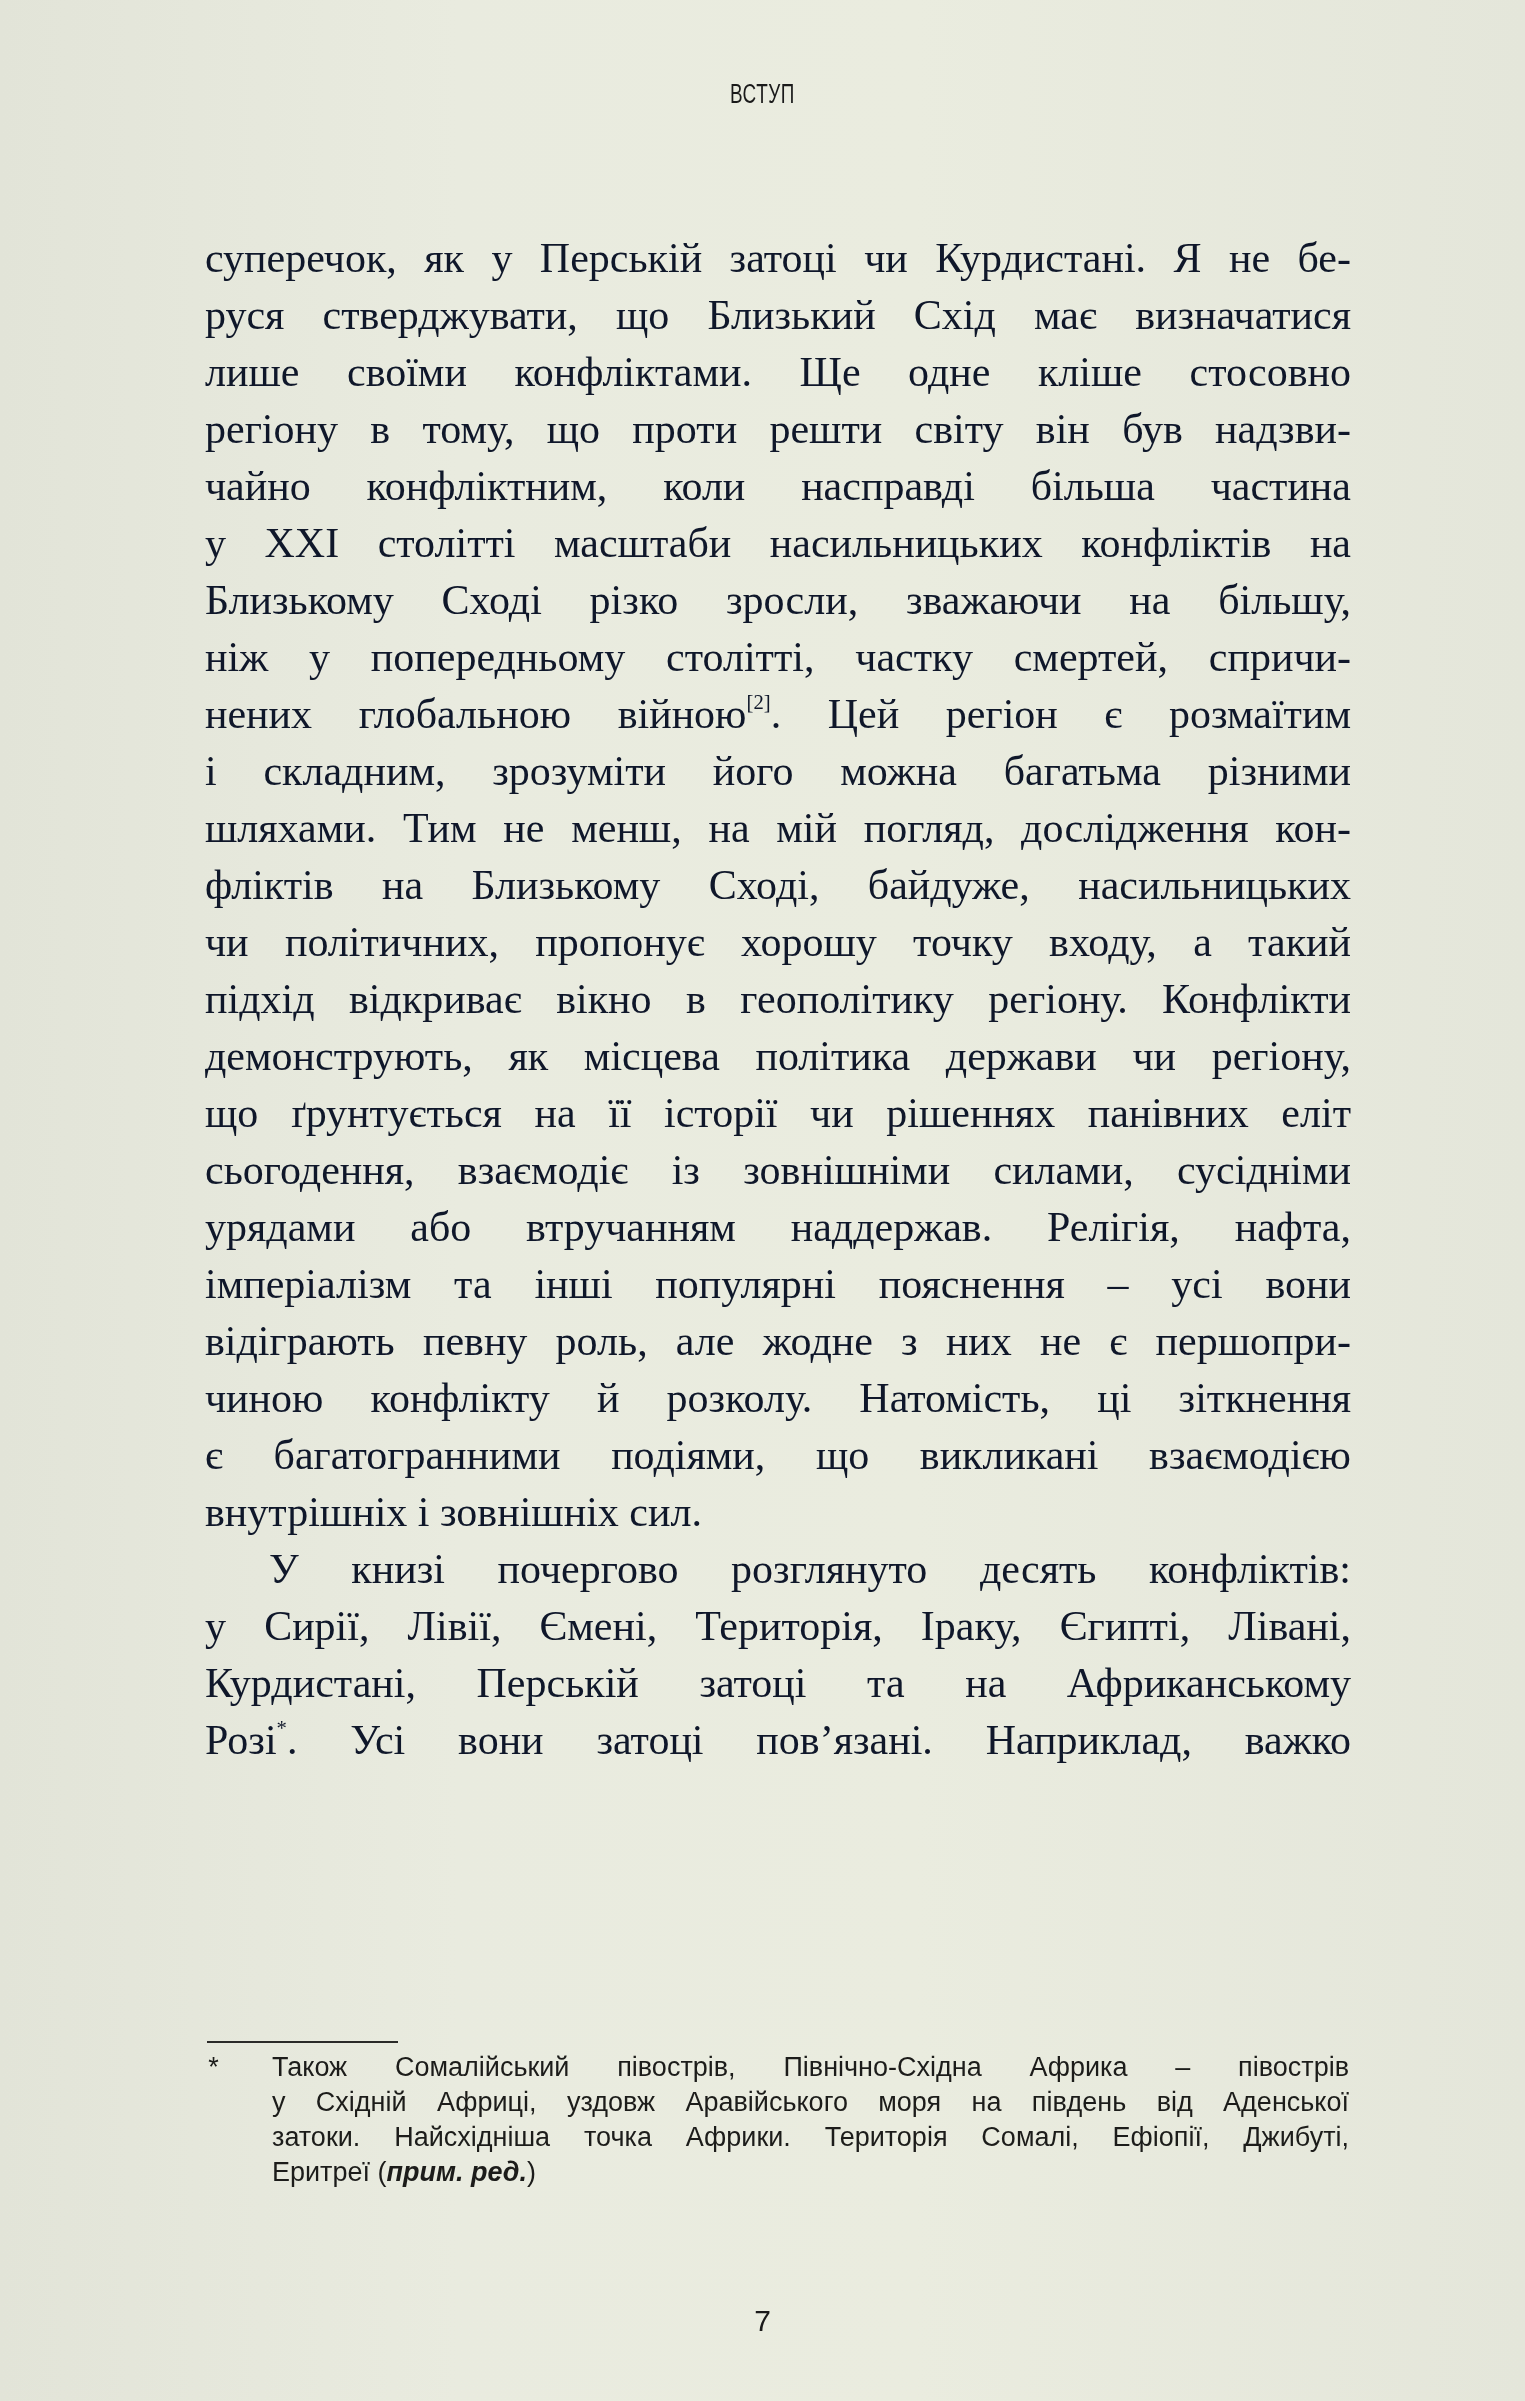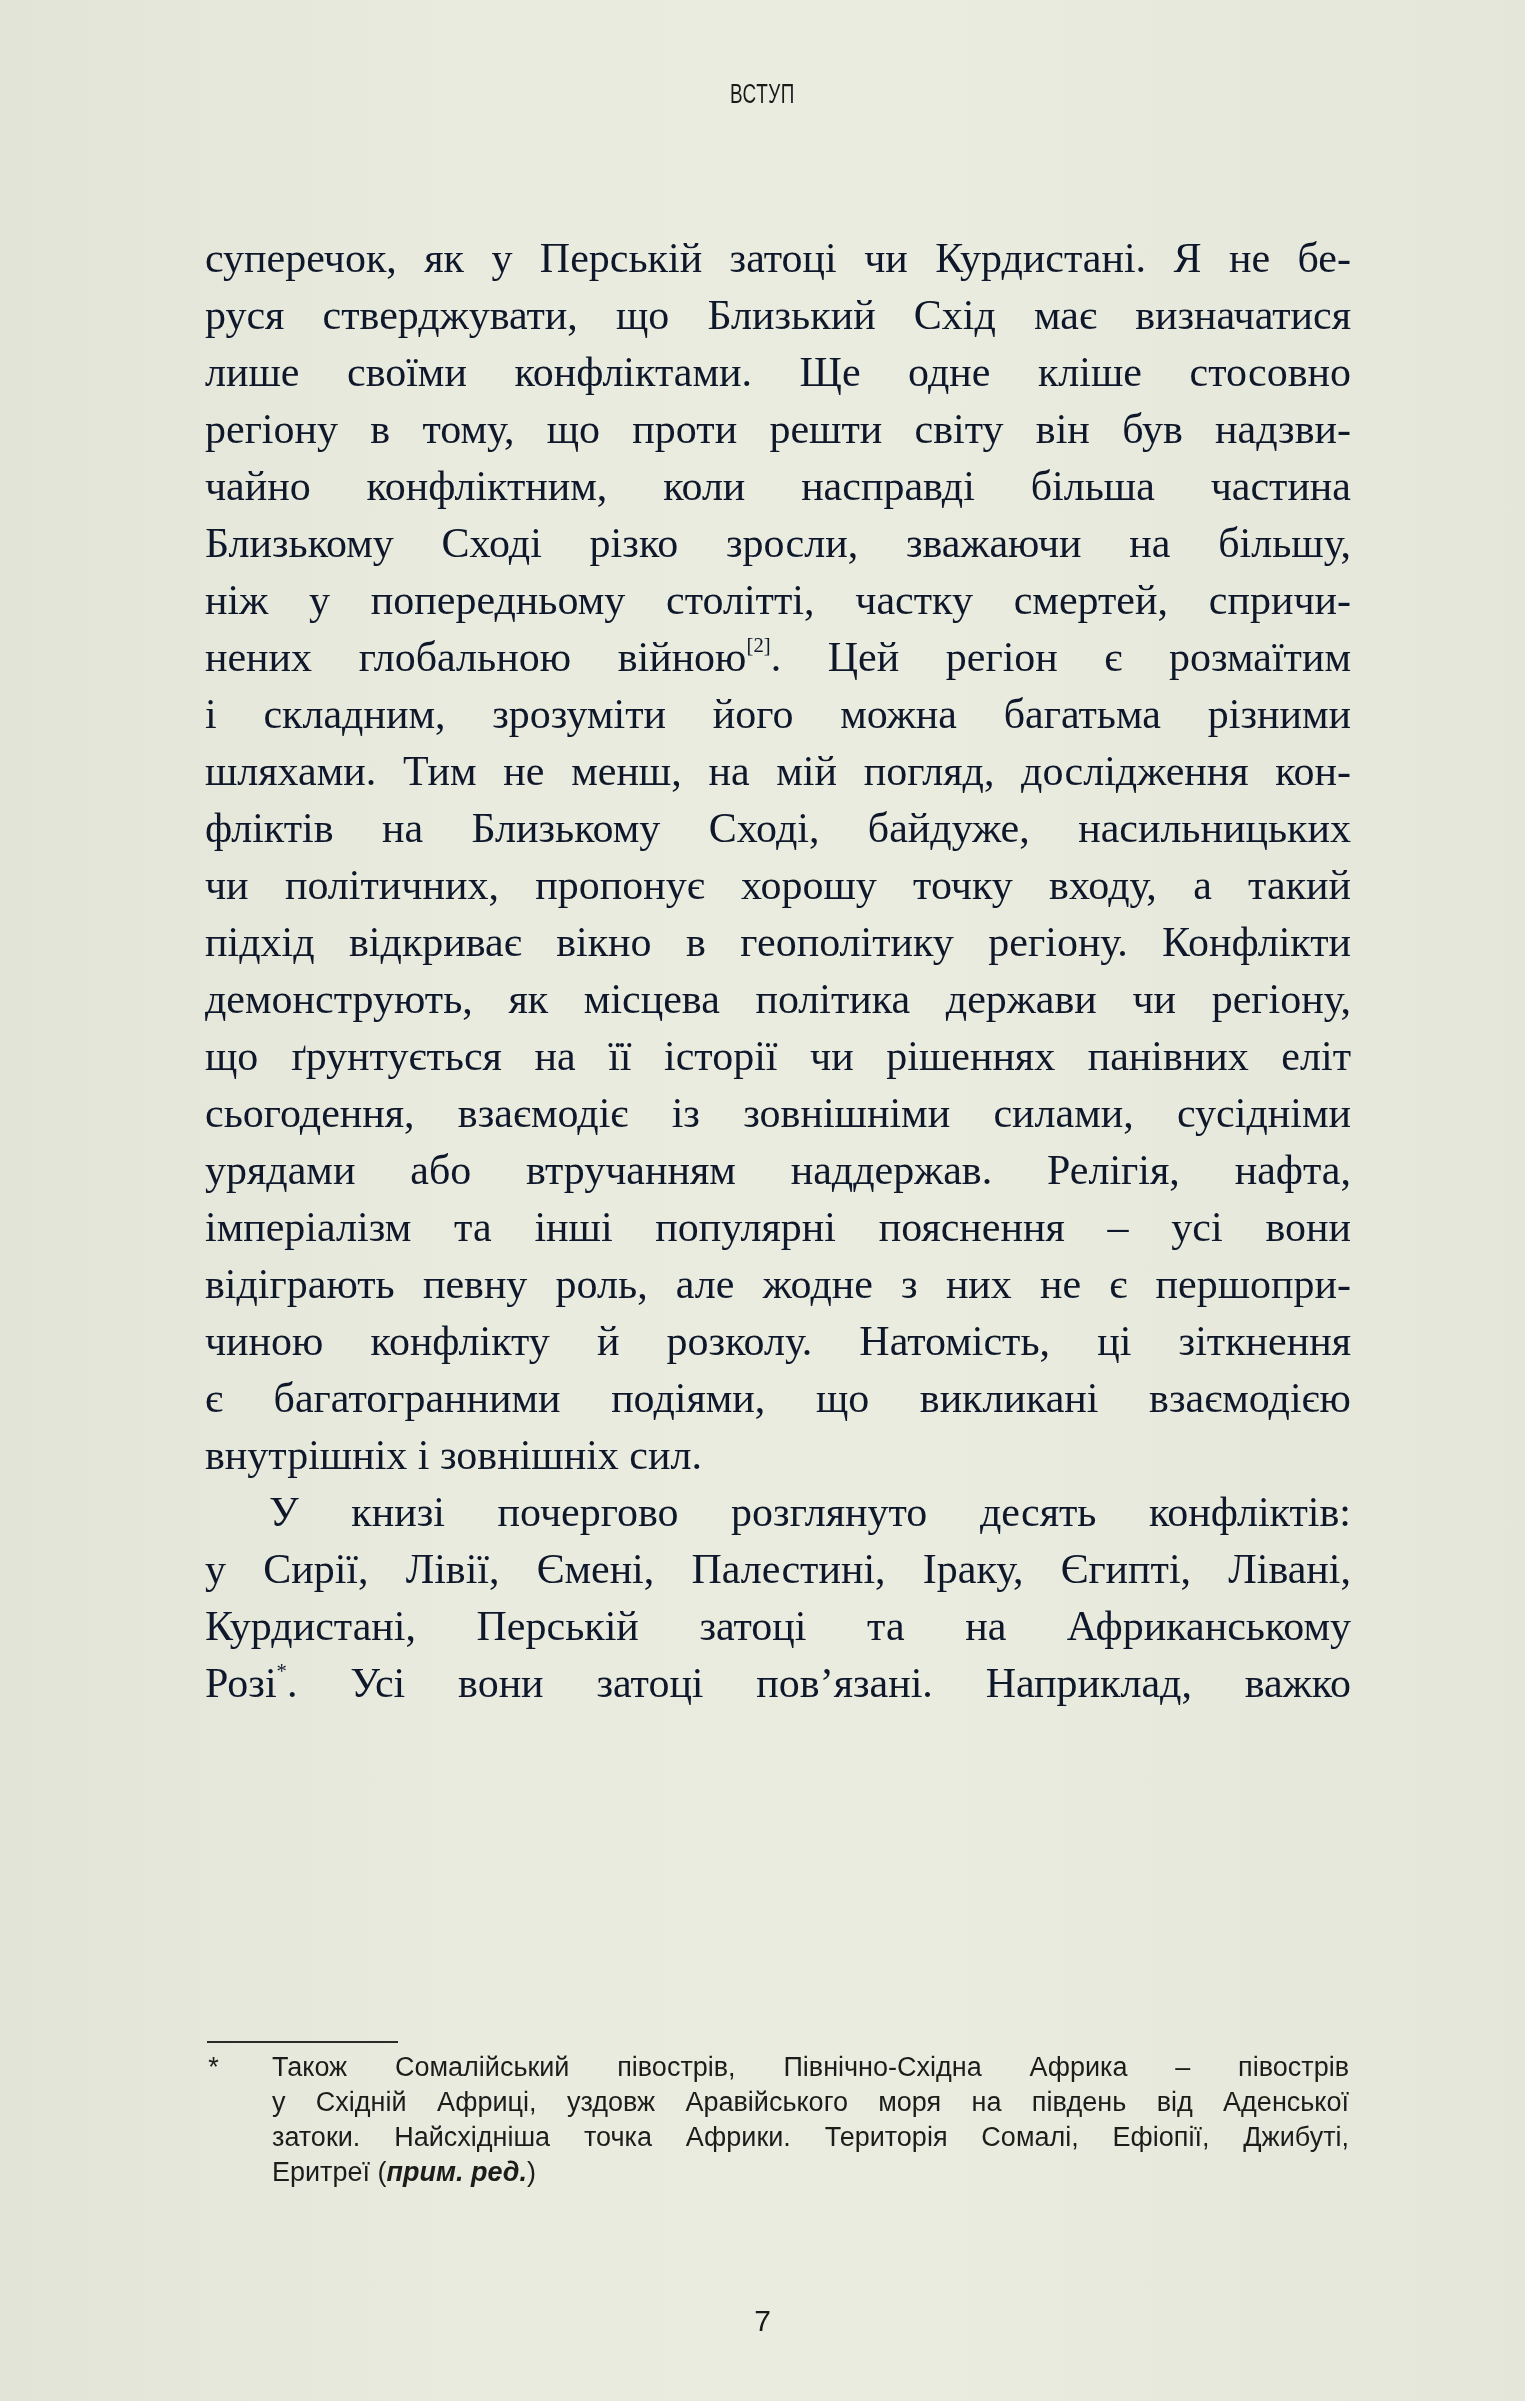--- a/index.html
+++ b/index.html
@@ -104,39 +104,40 @@
 <body>
 
 <div class="running-head">ВСТУП</div>
 
 <div class="body-text">
   <span class="line">суперечок, як у Перській затоці чи Курдистані. Я не бе-</span>
   <span class="line">руся стверджувати, що Близький Схід має визначатися</span>
   <span class="line">лише своїми конфліктами. Ще одне кліше стосовно</span>
   <span class="line">регіону в тому, що проти решти світу він був надзви-</span>
   <span class="line">чайно конфліктним, коли насправді більша частина</span>
+  <span class="line">у XXI столітті масштаби насильницьких конфліктів на</span>
   <span class="line">Близькому Сході різко зросли, зважаючи на більшу,</span>
   <span class="line">ніж у попередньому столітті, частку смертей, спричи-</span>
   <span class="line"><span>нених глобальною війною</span><sup>[2]</sup><span>. Цей регіон є розмаїтим</span></span>
   <span class="line">і складним, зрозуміти його можна багатьма різними</span>
   <span class="line">шляхами. Тим не менш, на мій погляд, дослідження кон-</span>
   <span class="line">фліктів на Близькому Сході, байдуже, насильницьких</span>
   <span class="line">чи політичних, пропонує хорошу точку входу, а такий</span>
   <span class="line">підхід відкриває вікно в геополітику регіону. Конфлікти</span>
   <span class="line">демонструють, як місцева політика держави чи регіону,</span>
   <span class="line">що ґрунтується на її історії чи рішеннях панівних еліт</span>
   <span class="line">сьогодення, взаємодіє із зовнішніми силами, сусідніми</span>
   <span class="line">урядами або втручанням наддержав. Релігія, нафта,</span>
   <span class="line">імперіалізм та інші популярні пояснення – усі вони</span>
   <span class="line">відіграють певну роль, але жодне з них не є першопри-</span>
   <span class="line">чиною конфлікту й розколу. Натомість, ці зіткнення</span>
   <span class="line">є багатогранними подіями, що викликані взаємодією</span>
   <span class="line last">внутрішніх і зовнішніх сил.</span>
   <span class="line indent">У книзі почергово розглянуто десять конфліктів:</span>
-  <span class="line">у Сирії, Лівії, Ємені, Палестині, Іраку, Єгипті, Лівані,</span>
+  <span class="line">у Сирії, Лівії, Ємені, Територія, Іраку, Єгипті, Лівані,</span>
   <span class="line">Курдистані, Перській затоці та на Африканському</span>
   <span class="line"><span>Розі</span><sup>*</sup><span>. Усі вони затоці пов’язані. Наприклад, важко</span></span>
 </div>
 
 <div class="footnote-rule"></div>
 
 <div class="footnote">
   <span class="fn-marker">*</span>
   <div class="fn-body">
     <span class="fn-line">Також Сомалійський півострів, Північно-Східна Африка – півострів</span>

